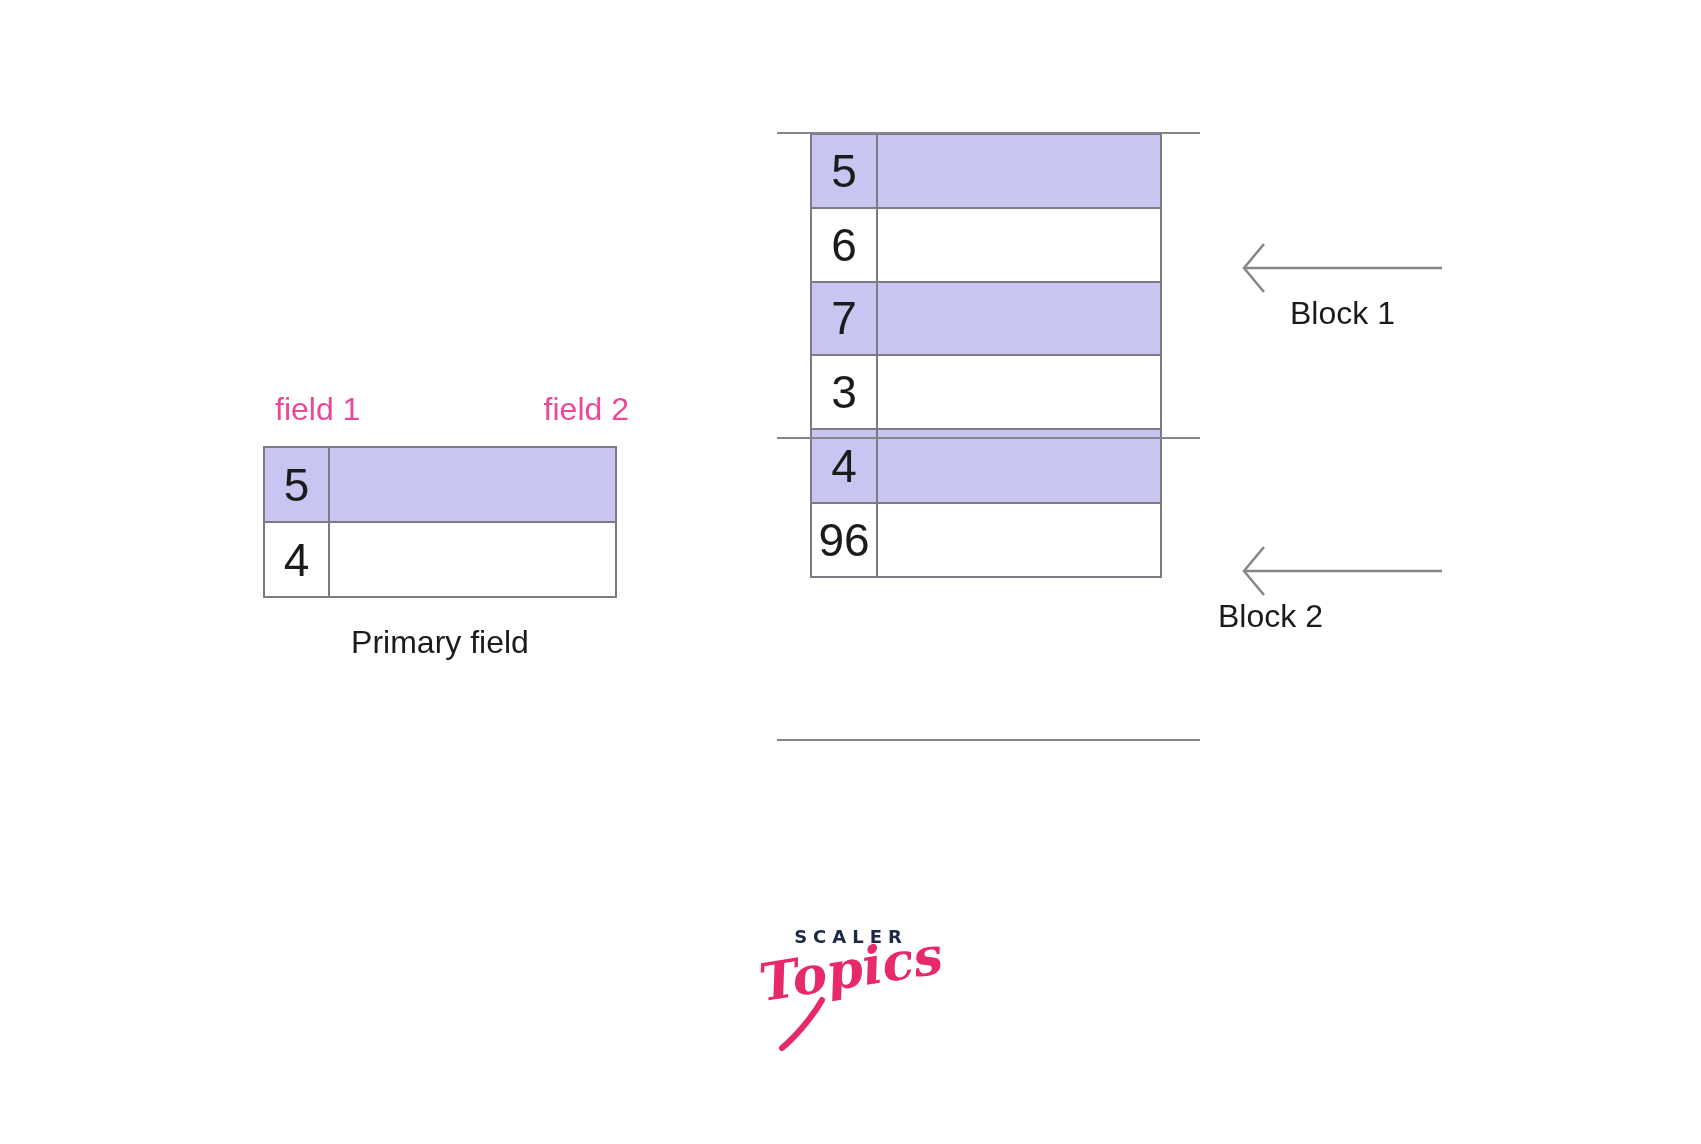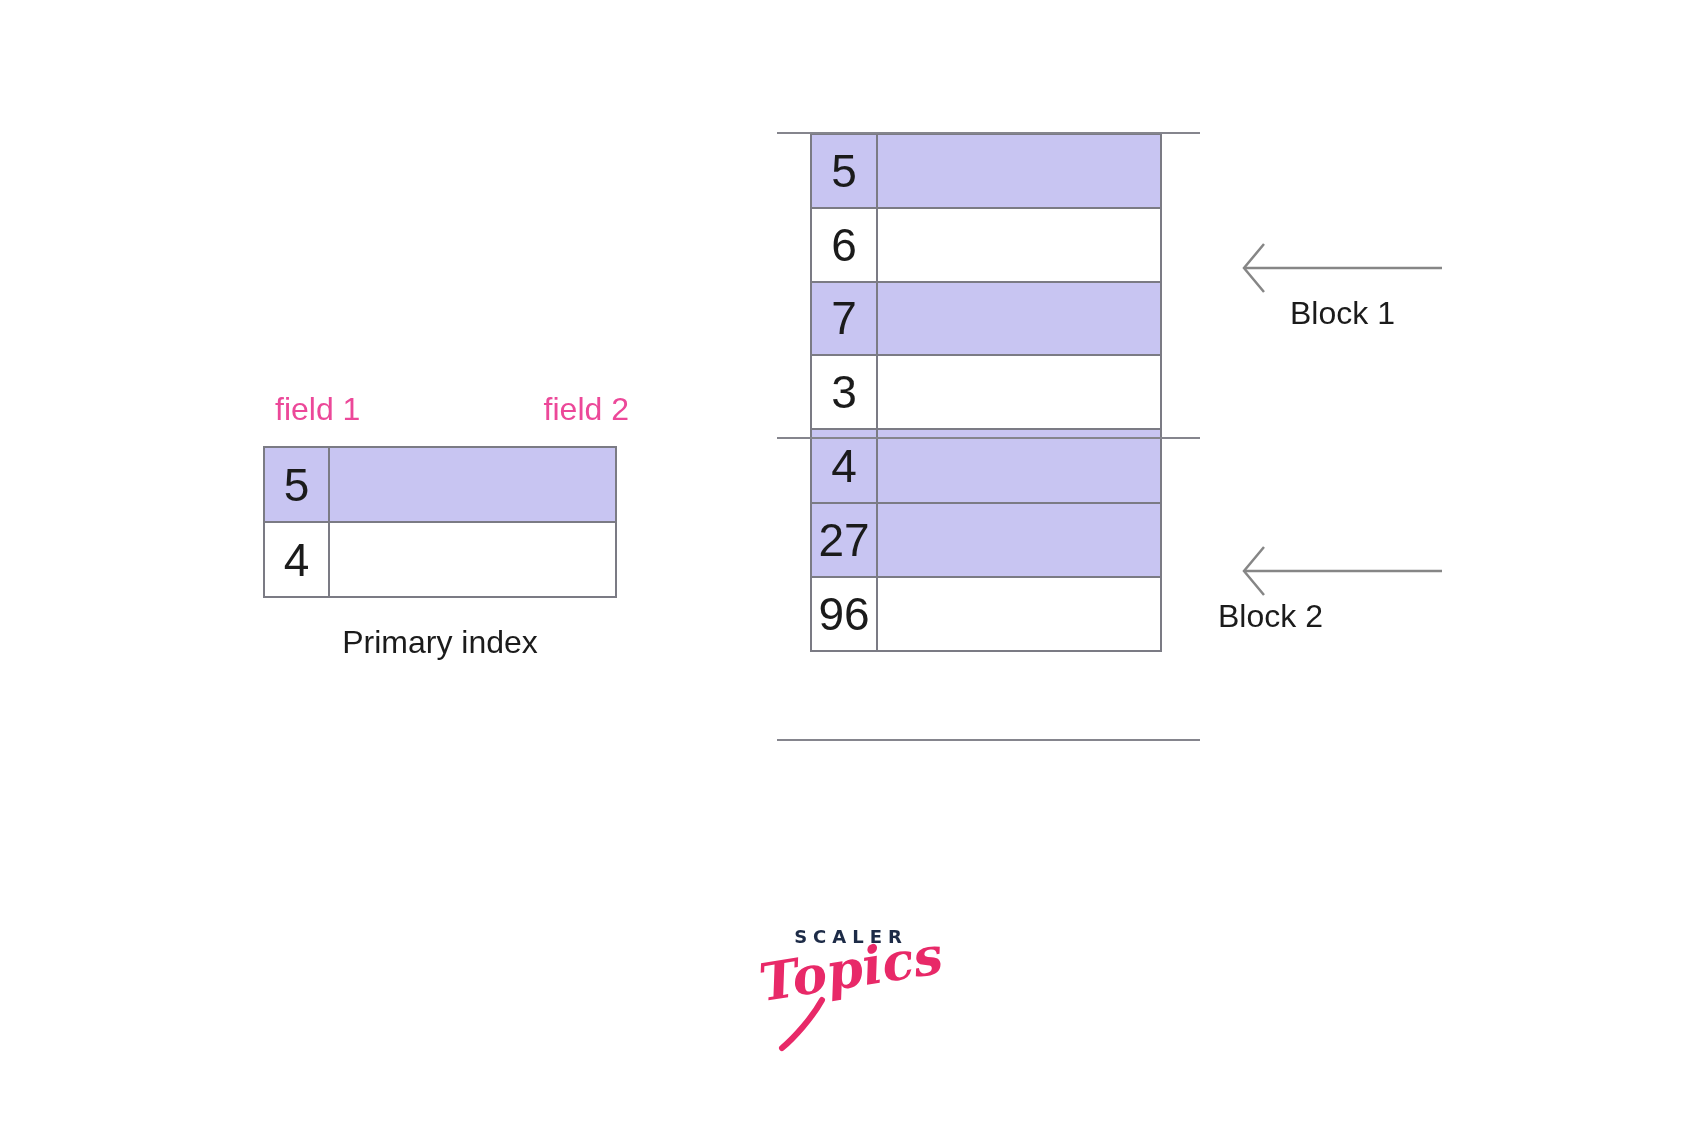--- a/index.html
+++ b/index.html
@@ -121,21 +121,21 @@
       <td class="c1">5</td>
       <td class="c2"></td>
     </tr>
     <tr>
       <td class="c1">4</td>
       <td class="c2"></td>
     </tr>
   </tbody>
     </table>
 
-  <div class="caption pi-caption">Primary index</div>
+  <div class="caption pi-caption">Primary field</div>
 
   <table class="tbl df-table">
     <tbody>
         <tr class="hl">
       <td class="c1">5</td>
       <td class="c2"></td>
     </tr>
     <tr>
       <td class="c1">6</td>
       <td class="c2"></td>
@@ -143,24 +143,20 @@
     <tr class="hl">
       <td class="c1">7</td>
       <td class="c2"></td>
     </tr>
     <tr>
       <td class="c1">3</td>
       <td class="c2"></td>
     </tr>
     <tr class="hl">
       <td class="c1">4</td>
-      <td class="c2"></td>
-    </tr>
-    <tr class="hl">
-      <td class="c1">27</td>
       <td class="c2"></td>
     </tr>
     <tr>
       <td class="c1">96</td>
       <td class="c2"></td>
     </tr>
   </tbody>
     </table>
 
   <div class="guide g1"></div>

